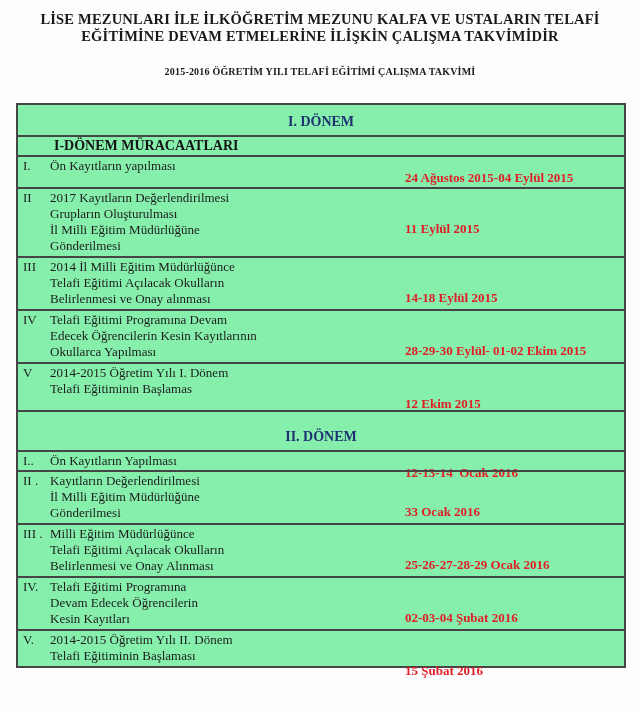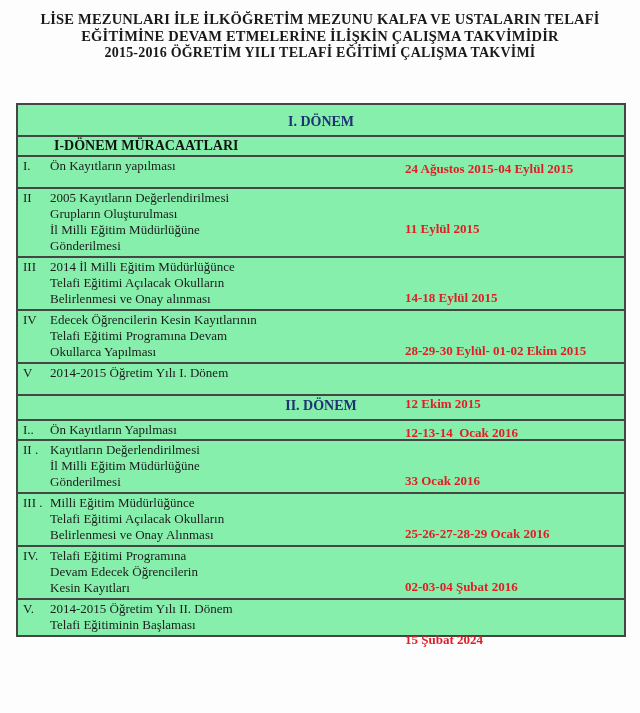--- a/index.html
+++ b/index.html
@@ -16,22 +16,23 @@
   
   .title-block { padding-top: 11px; text-align: center; }
   .doc-title {
     font-weight: bold;
     font-size: 14.5px;
     line-height: 17px;
     letter-spacing: 0.2px;
     color: #191919;
   }
   .doc-subtitle {
-    font-weight: bold;
-    font-size: 14px;
+    margin-top: 21px;
+    font-weight: bold;
+    font-size: 10px;
     letter-spacing: 0.2px;
     color: #191919;
   }
 
   
   .calendar-table {
     position: absolute;
     left: 16px; top: 103px;
     width: 606px;
     border: 2px solid var(--border, #454545);
@@ -41,21 +42,21 @@
   .cal-section + .cal-section { border-top: 2px solid var(--border, #454545); }
 
   .period-header {
     text-align: center;
     font-weight: bold;
     font-size: 14px;
     line-height: 16px;
     padding: 9px 0 5px 0;
     color: var(--navy, #1e3272);
   }
-  .section-1 .period-header { padding-top: 2px; }
+  .section-1 .period-header { padding-top: 17px; }
 
   .app-header {
     font-weight: bold;
     font-size: 14px;
     line-height: 16px;
     padding: 1px 4px 1px 5px;
     color: #141414;
   }
   .section-0 .app-label { margin-left: 31px; }
   .section-1 .app-num   { margin-left: 23px; }
@@ -70,21 +71,21 @@
   .row-num {
     position: absolute;
     left: 5px; top: 1px;
     width: 26px;
   }
   .row-lines { padding-left: 27px; }
   .row-line { white-space: nowrap; }
 
   .row-date {
     position: absolute;
-    left: 387px; top: 4px;
+    left: 387px; top: 13px;
     font-weight: bold;
     color: var(--red, #e11d26);
     white-space: pre;
   }
   .row-date.on-line-2 { top: 32px; }
 
   
   .section-0 .cal-row.pad-xl { padding-bottom: 13px; }
   .section-1 .cal-row.pad-sm { padding-bottom: 1px; }
 </style>
@@ -108,49 +109,50 @@
         <div class="cal-row pad-xl">
           <div class="row-num">I.</div>
           <div class="row-lines">
             <div class="row-line">Ön Kayıtların yapılması</div>
           </div>
           <div class="row-date">24 Ağustos 2015-04 Eylül 2015</div>
         </div>
         <div class="cal-row">
           <div class="row-num">II</div>
           <div class="row-lines">
-            <div class="row-line">2005 Kayıtların Değerlendirilmesi</div>
+            <div class="row-line">2017 Kayıtların Değerlendirilmesi</div>
             <div class="row-line">Grupların Oluşturulması</div>
             <div class="row-line">İl Milli Eğitim Müdürlüğüne</div>
             <div class="row-line">Gönderilmesi</div>
           </div>
           <div class="row-date on-line-2">11 Eylül 2015</div>
         </div>
         <div class="cal-row">
           <div class="row-num">III</div>
           <div class="row-lines">
             <div class="row-line">2014 İl Milli Eğitim Müdürlüğünce</div>
             <div class="row-line">Telafi Eğitimi Açılacak Okulların</div>
             <div class="row-line">Belirlenmesi ve Onay alınması</div>
           </div>
           <div class="row-date on-line-2">14-18 Eylül 2015</div>
         </div>
         <div class="cal-row">
           <div class="row-num">IV</div>
           <div class="row-lines">
+            <div class="row-line">Telafi Eğitimi Programına Devam</div>
             <div class="row-line">Edecek Öğrencilerin Kesin Kayıtlarının</div>
-            <div class="row-line">Telafi Eğitimi Programına Devam</div>
             <div class="row-line">Okullarca Yapılması</div>
           </div>
           <div class="row-date on-line-2">28-29-30 Eylül- 01-02 Ekim 2015</div>
         </div>
         <div class="cal-row pad-xl">
           <div class="row-num">V</div>
           <div class="row-lines">
             <div class="row-line">2014-2015 Öğretim Yılı I. Dönem</div>
+            <div class="row-line">Telafi Eğitiminin Başlamas</div>
           </div>
           <div class="row-date on-line-2">12 Ekim 2015</div>
         </div>
       </div>
       <div class="cal-section section-1">
         <div class="period-header">II. DÖNEM</div>
         <div class="cal-row pad-sm">
           <div class="row-num">I..</div>
           <div class="row-lines">
             <div class="row-line">Ön Kayıtların Yapılması</div>
@@ -183,18 +185,18 @@
             <div class="row-line">Kesin Kayıtları</div>
           </div>
           <div class="row-date on-line-2">02-03-04 Şubat 2016</div>
         </div>
         <div class="cal-row">
           <div class="row-num">V.</div>
           <div class="row-lines">
             <div class="row-line">2014-2015  Öğretim Yılı II. Dönem</div>
             <div class="row-line">Telafi Eğitiminin Başlaması</div>
           </div>
-          <div class="row-date on-line-2">15 Şubat 2024</div>
+          <div class="row-date on-line-2">15 Şubat 2016</div>
         </div>
       </div>
     </div>
 
 </div>
 
 </body></html>

